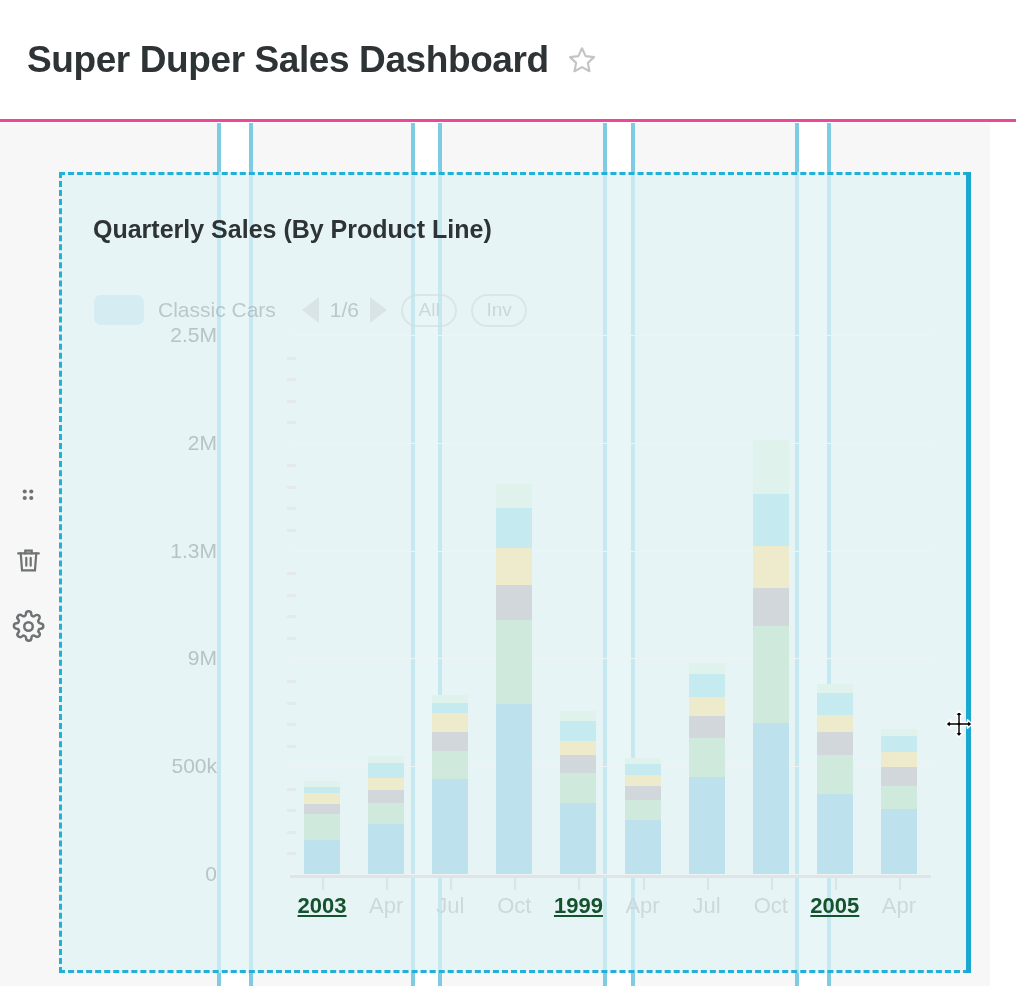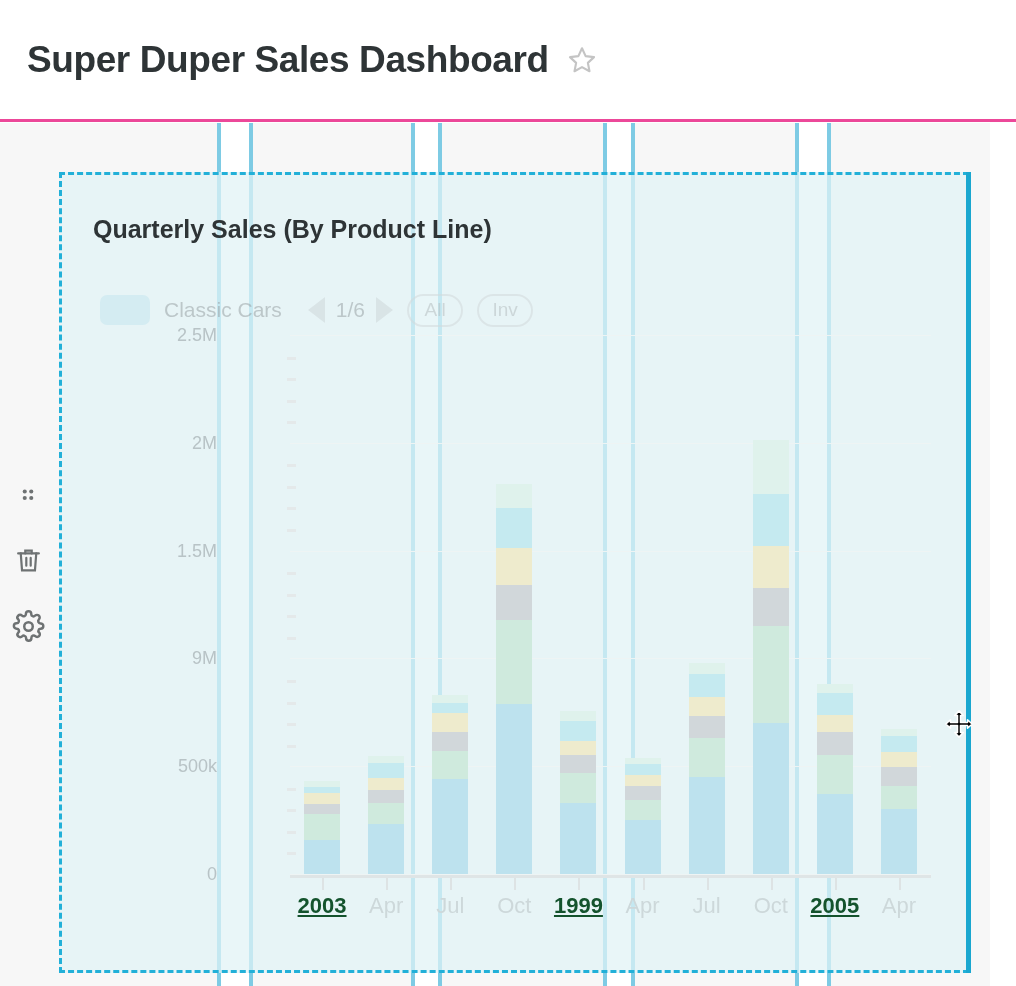--- a/index.html
+++ b/index.html
@@ -60,21 +60,21 @@
   }
 
   #chart-title {
     position: absolute; left: 31px; top: 40px;
     font-size: 25px; font-weight: bold; color: #2e3436;
     white-space: nowrap;
   }
 
   
   #legend-row {
-    position: absolute; left: 38px; top: 118px;
+    position: absolute; left: 32px; top: 118px;
     height: 34px; display: flex; align-items: center;
     opacity: 0.55;
   }
   .legend-item { display: flex; align-items: center; margin-right: 26px; }
   .legend-swatch {
     width: 50px; height: 30px; border-radius: 7px; margin-right: 14px;
   }
   .legend-label {
     font-size: 21px; color: #9aa3a6; white-space: nowrap;
     max-width: 126px; overflow: hidden;
@@ -96,21 +96,21 @@
     font-size: 19px; color: #b6bfc1; padding: 0 9px;
   }
 
   
   #plot-area {
     position: absolute; left: 169px; top: 160px;
     width: 700px; height: 545px;
   }
   .y-tick-label {
     position: absolute; right: 714px;
-    font-size: 18px; color: #b8c3c6;
+    font-size: 21px; color: #b8c3c6;
     text-align: right; white-space: nowrap;
     transform: translateY(-50%);
   }
   .gridline {
     position: absolute; left: 59px; width: 641px; height: 1px;
     background: #eef4f4;
   }
   .minor-tick {
     position: absolute; left: 56px; width: 9px; height: 3px;
     background: #e4e9ea;
@@ -230,21 +230,21 @@
           <div class="minor-tick" style="top: 129.36px;"></div>
           <div class="minor-tick" style="top: 86.24px;"></div>
           <div class="minor-tick" style="top: 64.68px;"></div>
           <div class="minor-tick" style="top: 43.12px;"></div>
           <div class="minor-tick" style="top: 21.56px;"></div>
         </div>
       <div id="y-labels">
           <div class="y-tick-label" style="top: 539px;">0</div>
           <div class="y-tick-label" style="top: 431.2px;">500k</div>
           <div class="y-tick-label" style="top: 323.4px;">9M</div>
-          <div class="y-tick-label" style="top: 215.6px;">1.5M</div>
+          <div class="y-tick-label" style="top: 215.6px;">1.3M</div>
           <div class="y-tick-label" style="top: 107.8px;">2M</div>
           <div class="y-tick-label" style="top: 0px;">2.5M</div>
         </div>
       <div id="bars-layer">
           <div class="bar-stack" style="left: 73.05px; width: 36px;">
             <div class="bar-seg" style="height: 5.39px; background: rgb(223, 242, 236);"></div>
             <div class="bar-seg" style="height: 6.468px; background: rgb(197, 234, 240);"></div>
             <div class="bar-seg" style="height: 10.78px; background: rgb(238, 235, 205);"></div>
             <div class="bar-seg" style="height: 9.702px; background: rgb(209, 215, 218);"></div>
             <div class="bar-seg" style="height: 25.872px; background: rgb(207, 234, 221);"></div>

